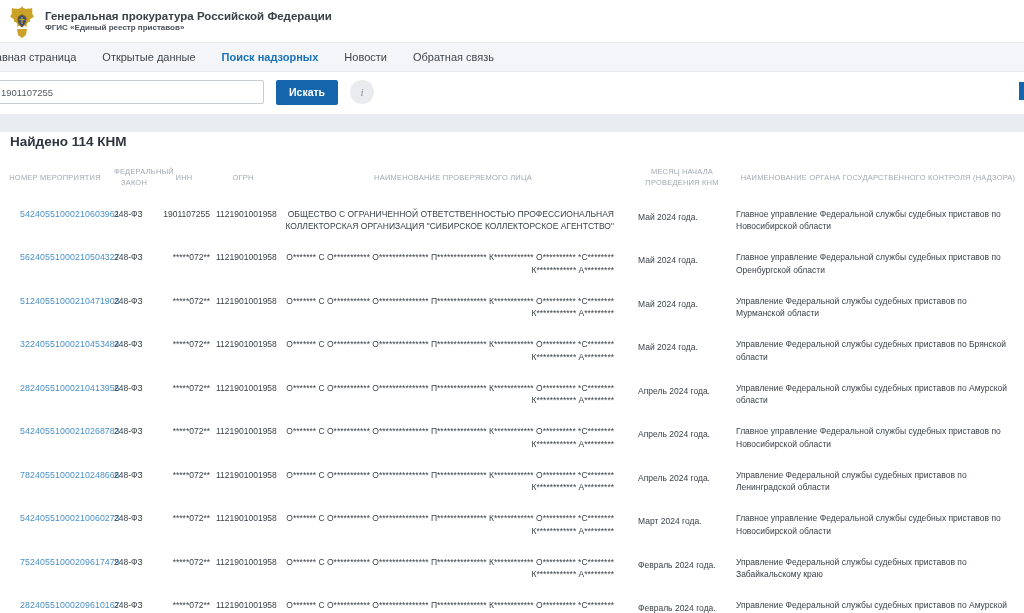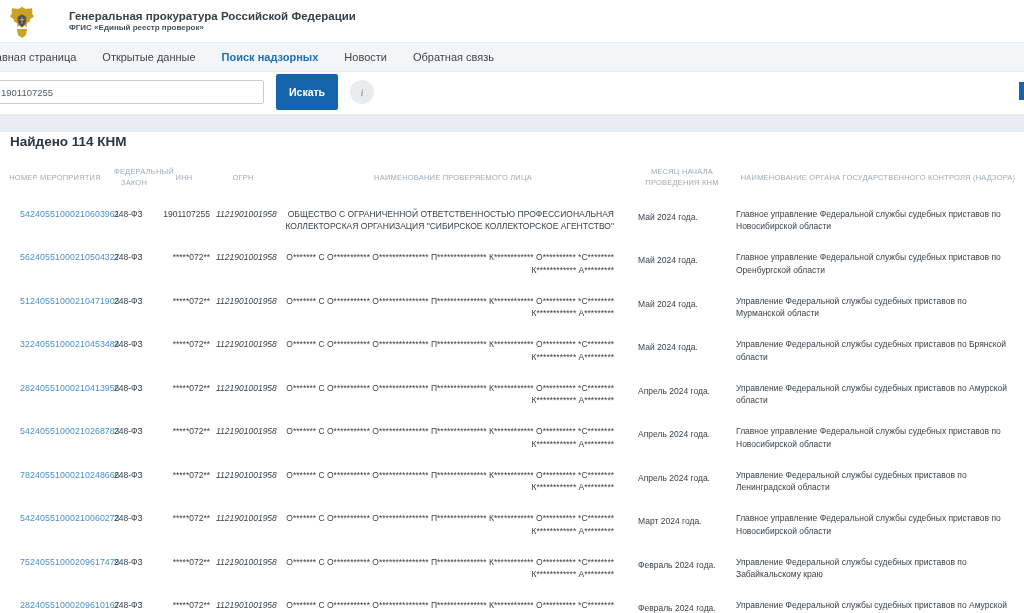--- a/index.html
+++ b/index.html
@@ -9,21 +9,21 @@
     font-family: "Liberation Sans", "DejaVu Sans", sans-serif;
     color: #3c4248;
   }
 
   
   .site-header {
     display: flex; align-items: center; gap: 8px;
     padding: 4px 0 3px 7px; background: #ffffff; height: 42px;
   }
   .logo { width: 30px; height: 34px; flex: 0 0 auto; }
-  .head-text { line-height: 1.2; margin-left: 24px; }
+  .head-text { line-height: 1.2; }
   .head-title { font-size: 11.5px; font-weight: 700; color: #3a4047; }
   .head-sub { font-size: 8px; font-weight: 700; color: #4a5058; line-height: 1.25; }
 
   
   .nav {
     background: #f3f5f8;
     border-top: 1px solid #e7eaee;
     border-bottom: 1px solid #e7eaee;
     height: 30px; display: flex; align-items: center;
     padding-left: 0; overflow: hidden;
@@ -41,21 +41,21 @@
   .search-input {
     margin-left: -8px;
     width: 272px; height: 24px;
     border: 1px solid #c8cdd3; border-radius: 2px;
     font-size: 9.5px; color: #555b61; padding: 0 8px;
     outline: none;
     font-family: "Liberation Sans", sans-serif;
   }
   .search-btn {
     background: #1565ad; color: #ffffff; border: none; border-radius: 2px;
-    font-size: 10.5px; font-weight: 700; padding: 0 13px; height: 36px;
+    font-size: 10.5px; font-weight: 700; padding: 0 13px; height: 25px;
     cursor: pointer; font-family: "Liberation Sans", sans-serif;
   }
   .info-btn {
     width: 24px; height: 24px; border-radius: 50%;
     background: #e9ebee; border: none; cursor: pointer;
     color: #8a9097; font-style: italic; font-size: 11px;
     font-family: "Liberation Serif", serif;
     display: flex; align-items: center; justify-content: center;
   }
   .clipped-btn {
@@ -85,21 +85,21 @@
   }
   th.h1 { padding-left: 0; }
   td {
     font-size: 8.5px; vertical-align: top; line-height: 1.5;
     padding: 9px 2px 9px 2px; color: #3c4248;
   }
   td.num { padding-left: 20px; }
   td.num a { color: #4a90c9; text-decoration: none; font-size: 8.8px; letter-spacing: 0.1px; }
   td.fz { padding-left: 2px; }
   td.inn { text-align: right; padding-right: 2px; }
-  td.ogrn { text-align: right; padding-left: 4px; font-style: italic; }
+  td.ogrn { text-align: right; padding-left: 4px; }
   td.name { padding-right: 18px; text-align: right; }
   td.month { padding-left: 6px; padding-top: 12px; }
   td.organ { padding-right: 15px; padding-left: 4px; }
 </style>
 </head>
 <body>
 
 <header class="site-header">
   <svg class="logo" viewBox="0 0 30 34">
     <g fill="#c9a227">
@@ -109,21 +109,21 @@
       <path d="M15 1 L16.5 4 L13.5 4 Z"></path>
     </g>
     <path d="M15 9 C12.5 11 10.5 10.5 10.5 14 C10.5 18.5 13 21 15 22.5 C17 21 19.5 18.5 19.5 14 C19.5 10.5 17.5 11 15 9 Z" fill="#7a5c1e"></path>
     <path d="M15 10.5 C13.2 12 11.8 11.7 11.8 14.2 C11.8 17.8 13.6 19.8 15 21 C16.4 19.8 18.2 17.8 18.2 14.2 C18.2 11.7 16.8 12 15 10.5 Z" fill="#2b4f8e"></path>
     <rect x="14.4" y="12" width="1.2" height="7" fill="#c9a227"></rect>
     <rect x="12.5" y="14" width="5" height="1.2" fill="#c9a227"></rect>
     <path d="M10 24 L20 24 L19 30 L15 33 L11 30 Z" fill="#c9a227"></path>
   </svg>
   <div class="head-text">
     <div class="head-title">Генеральная прокуратура Российской Федерации</div>
-    <div class="head-sub">ФГИС «Единый реестр проверок»</div>
+    <div class="head-sub">ФГИС «Единый реестр приставов»</div>
   </div>
 </header>
 
 <nav class="nav">
   <div class="nav-inner" id="nav-inner">
       <a class="nav-item">Главная страница</a>
       <a class="nav-item">Открытые данные</a>
       <a class="nav-item active">Поиск надзорных</a>
       <a class="nav-item">Новости</a>
       <a class="nav-item">Обратная связь</a>

